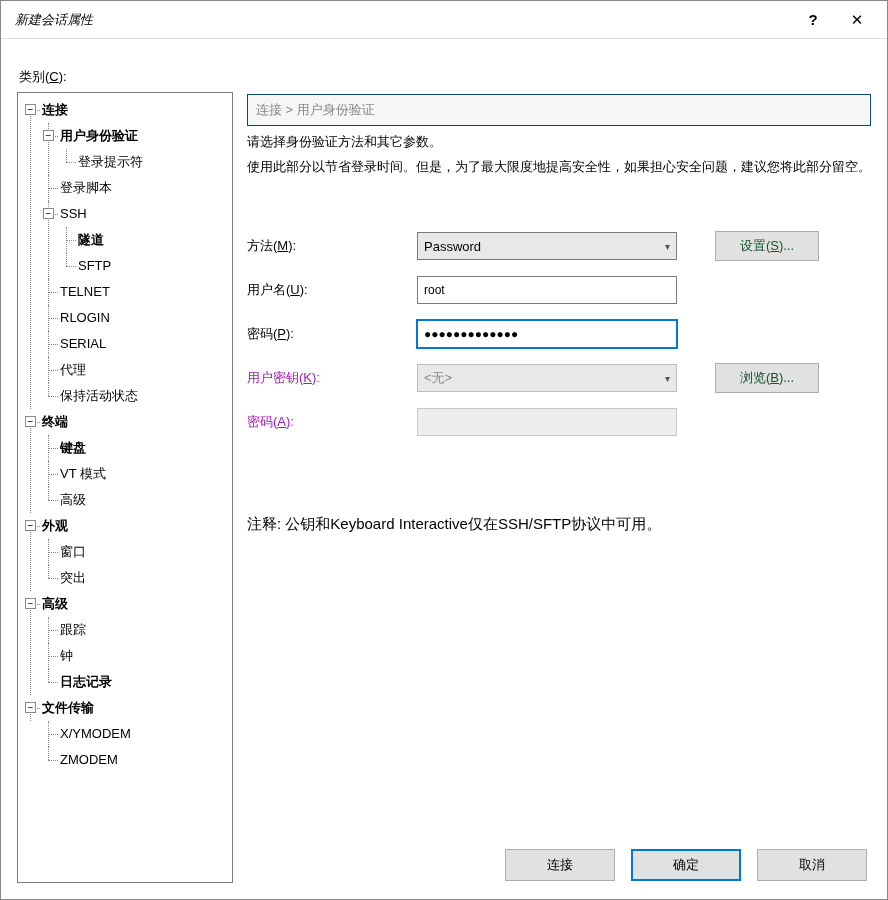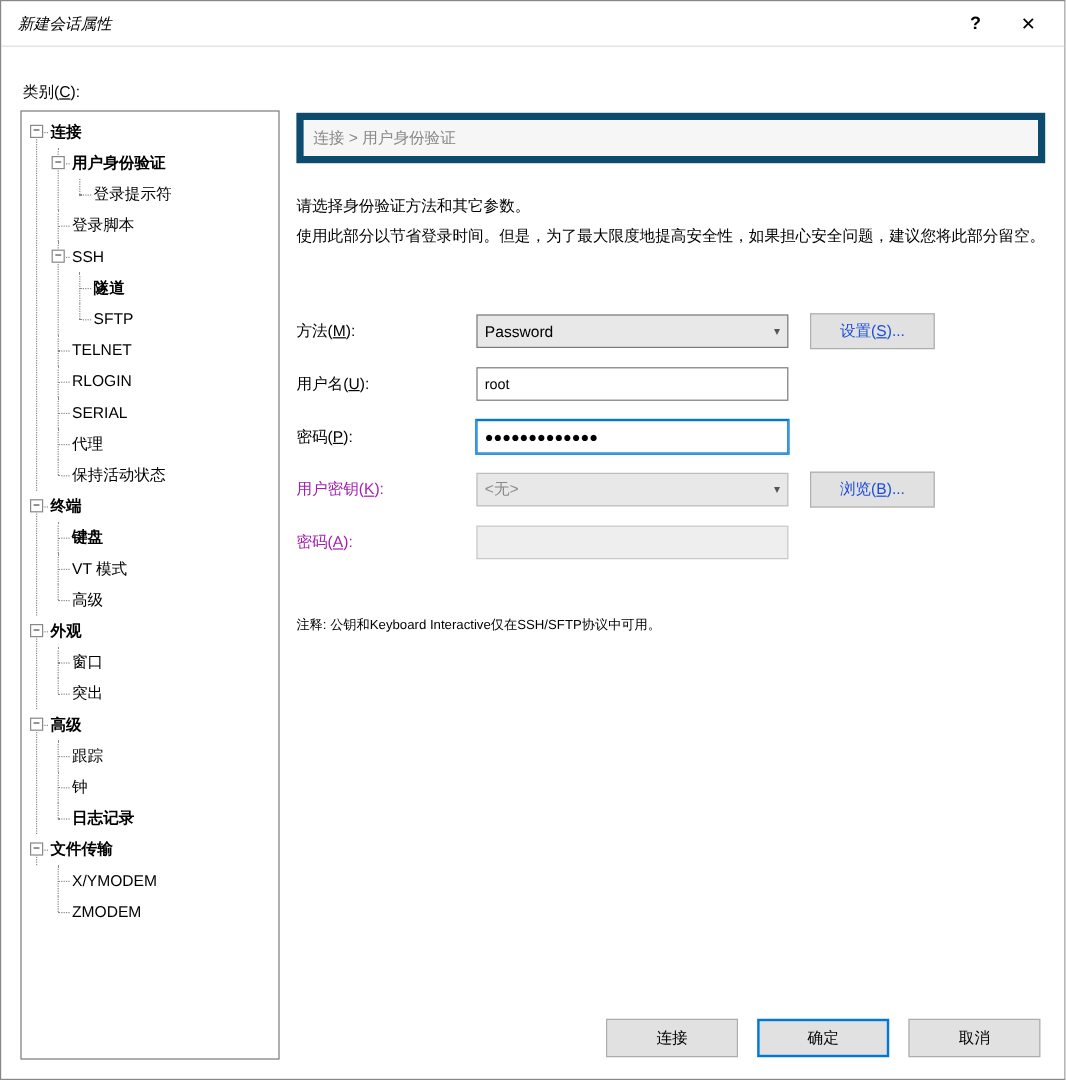--- a/index.html
+++ b/index.html
@@ -112,36 +112,37 @@
   .tree .lbl { cursor: default; }
   .tree .bold { font-weight: bold; }
   .right-panel {
     flex: 1;
     display: flex;
     flex-direction: column;
     padding-top: 2px;
   }
   .breadcrumb {
     background: #f6f6f6;
-    border: 6px solid #0c4a6e;
+    border: 1px solid #0c4a6e;
     color: #888;
     padding: 6px 8px;
-    margin-bottom: 24px;
+    margin-bottom: 4px;
     font-size: 13px;
   }
   .desc {
     line-height: 1.9;
     margin-bottom: 52px;
     font-size: 13px;
   }
   .form-row {
     display: flex;
     align-items: center;
     margin-bottom: 14px;
     height: 30px;
+    gap: 20px;
   }
   .form-label {
     width: 150px;
     font-size: 13px;
   }
   .form-label.disabled { color: #a21caf; }
   .form-label u { text-decoration: underline; }
   .form-ctl {
     width: 260px;
   }
@@ -183,26 +184,26 @@
     margin-left: 18px;
     width: 104px;
     height: 30px;
     border: 1px solid #adadad;
     background: #e1e1e1;
     font-size: 13px;
     cursor: pointer;
     color: #000;
   }
   .side-btn.disabled {
-    color: #1d4ed8;
+    color: #14532d;
     cursor: default;
   }
   .note {
-    margin-top: 32px;
-    font-size: 11px;
+    margin-top: 64px;
+    font-size: 15px;
   }
   .footer {
     display: flex;
     justify-content: flex-end;
     gap: 16px;
     padding: 14px 4px 2px 4px;
   }
   .footer button {
     width: 110px;
     height: 32px;

